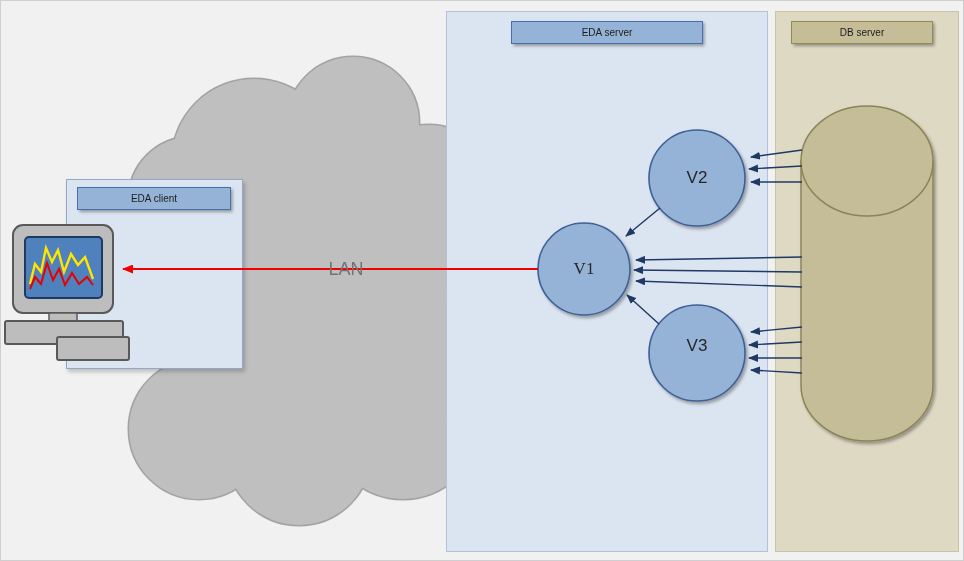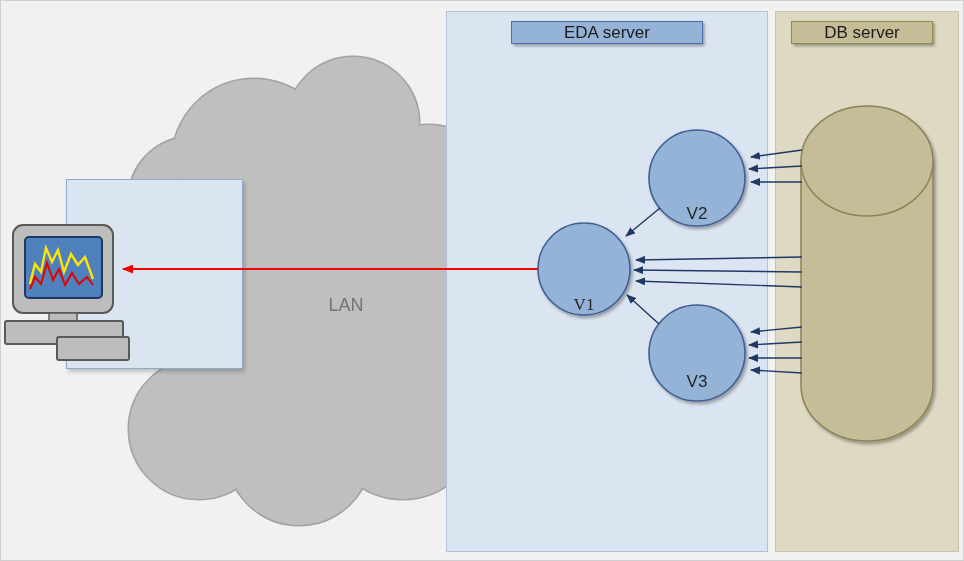--- a/index.html
+++ b/index.html
@@ -13,27 +13,27 @@
   .panel.blue{background:#dbe5f1;border:1px solid #b3c2d8;}
   .panel.tan{background:#ddd9c3;border:1px solid #c9c4a6;}
   .clientbox{
     position:absolute;left:65px;top:178px;width:177px;height:190px;z-index:3;
     background:#dbe5f1;border:1px solid #93a8c7;box-shadow:2px 3px 4px rgba(0,0,0,0.2);
     box-sizing:border-box;
   }
   .titlebar{
     position:absolute;z-index:5;box-sizing:border-box;
     display:flex;align-items:center;justify-content:center;
-    font-size:17px;color:#1c1c1c;box-shadow:1.5px 2px 3px rgba(0,0,0,0.35);
+    font-size:10px;color:#1c1c1c;box-shadow:1.5px 2px 3px rgba(0,0,0,0.35);
   }
   .titlebar.blue{background:#95b3d7;border:1px solid #4a6ea9;}
   .titlebar.tan{background:#c4bd97;border:1px solid #948a54;}
   .label{
     position:absolute;z-index:5;display:flex;align-items:center;justify-content:center;
-    text-align:left;color:#262626;margin-top:36px;
+    text-align:left;color:#262626;
   }
   .node-label{font-size:17px;}
   .lan-label{font-size:18px;color:#737373;}
   .db-label{font-size:17px;line-height:23px;}
   svg.cloud{z-index:1;}
   svg.main{z-index:4;}
 </style>
 </head>
 <body>
 
@@ -129,19 +129,20 @@
       <line x1="658" y1="323" x2="626" y2="294" marker-end="url(#mnavy)"></line>
     </g>
 
     <g>
       <line x1="537" y1="268" x2="122" y2="268" stroke="#ee0000" stroke-width="1.8" marker-end="url(#mred)"></line>
     </g>
   </svg>
 
   <div class="titlebar blue" style="left:510px;top:20px;width:192px;height:23px;">EDA server</div>
   <div class="titlebar tan" style="left:790px;top:20px;width:142px;height:23px;">DB server</div>
+  <div class="titlebar blue" style="left:76px;top:186px;width:154px;height:23px;">EDA client</div>
 
   <div class="label node-label" style="left:553px;top:254px;width:60px;height:28px;font-family:Liberation Serif, serif;">V1</div>
   <div class="label node-label" style="left:666px;top:163px;width:60px;height:28px;">V2</div>
   <div class="label node-label" style="left:666px;top:331px;width:60px;height:28px;">V3</div>
   <div class="label lan-label" style="left:315px;top:255px;width:60px;height:26px;">LAN</div>
 
 </div>
 
 </body></html>

